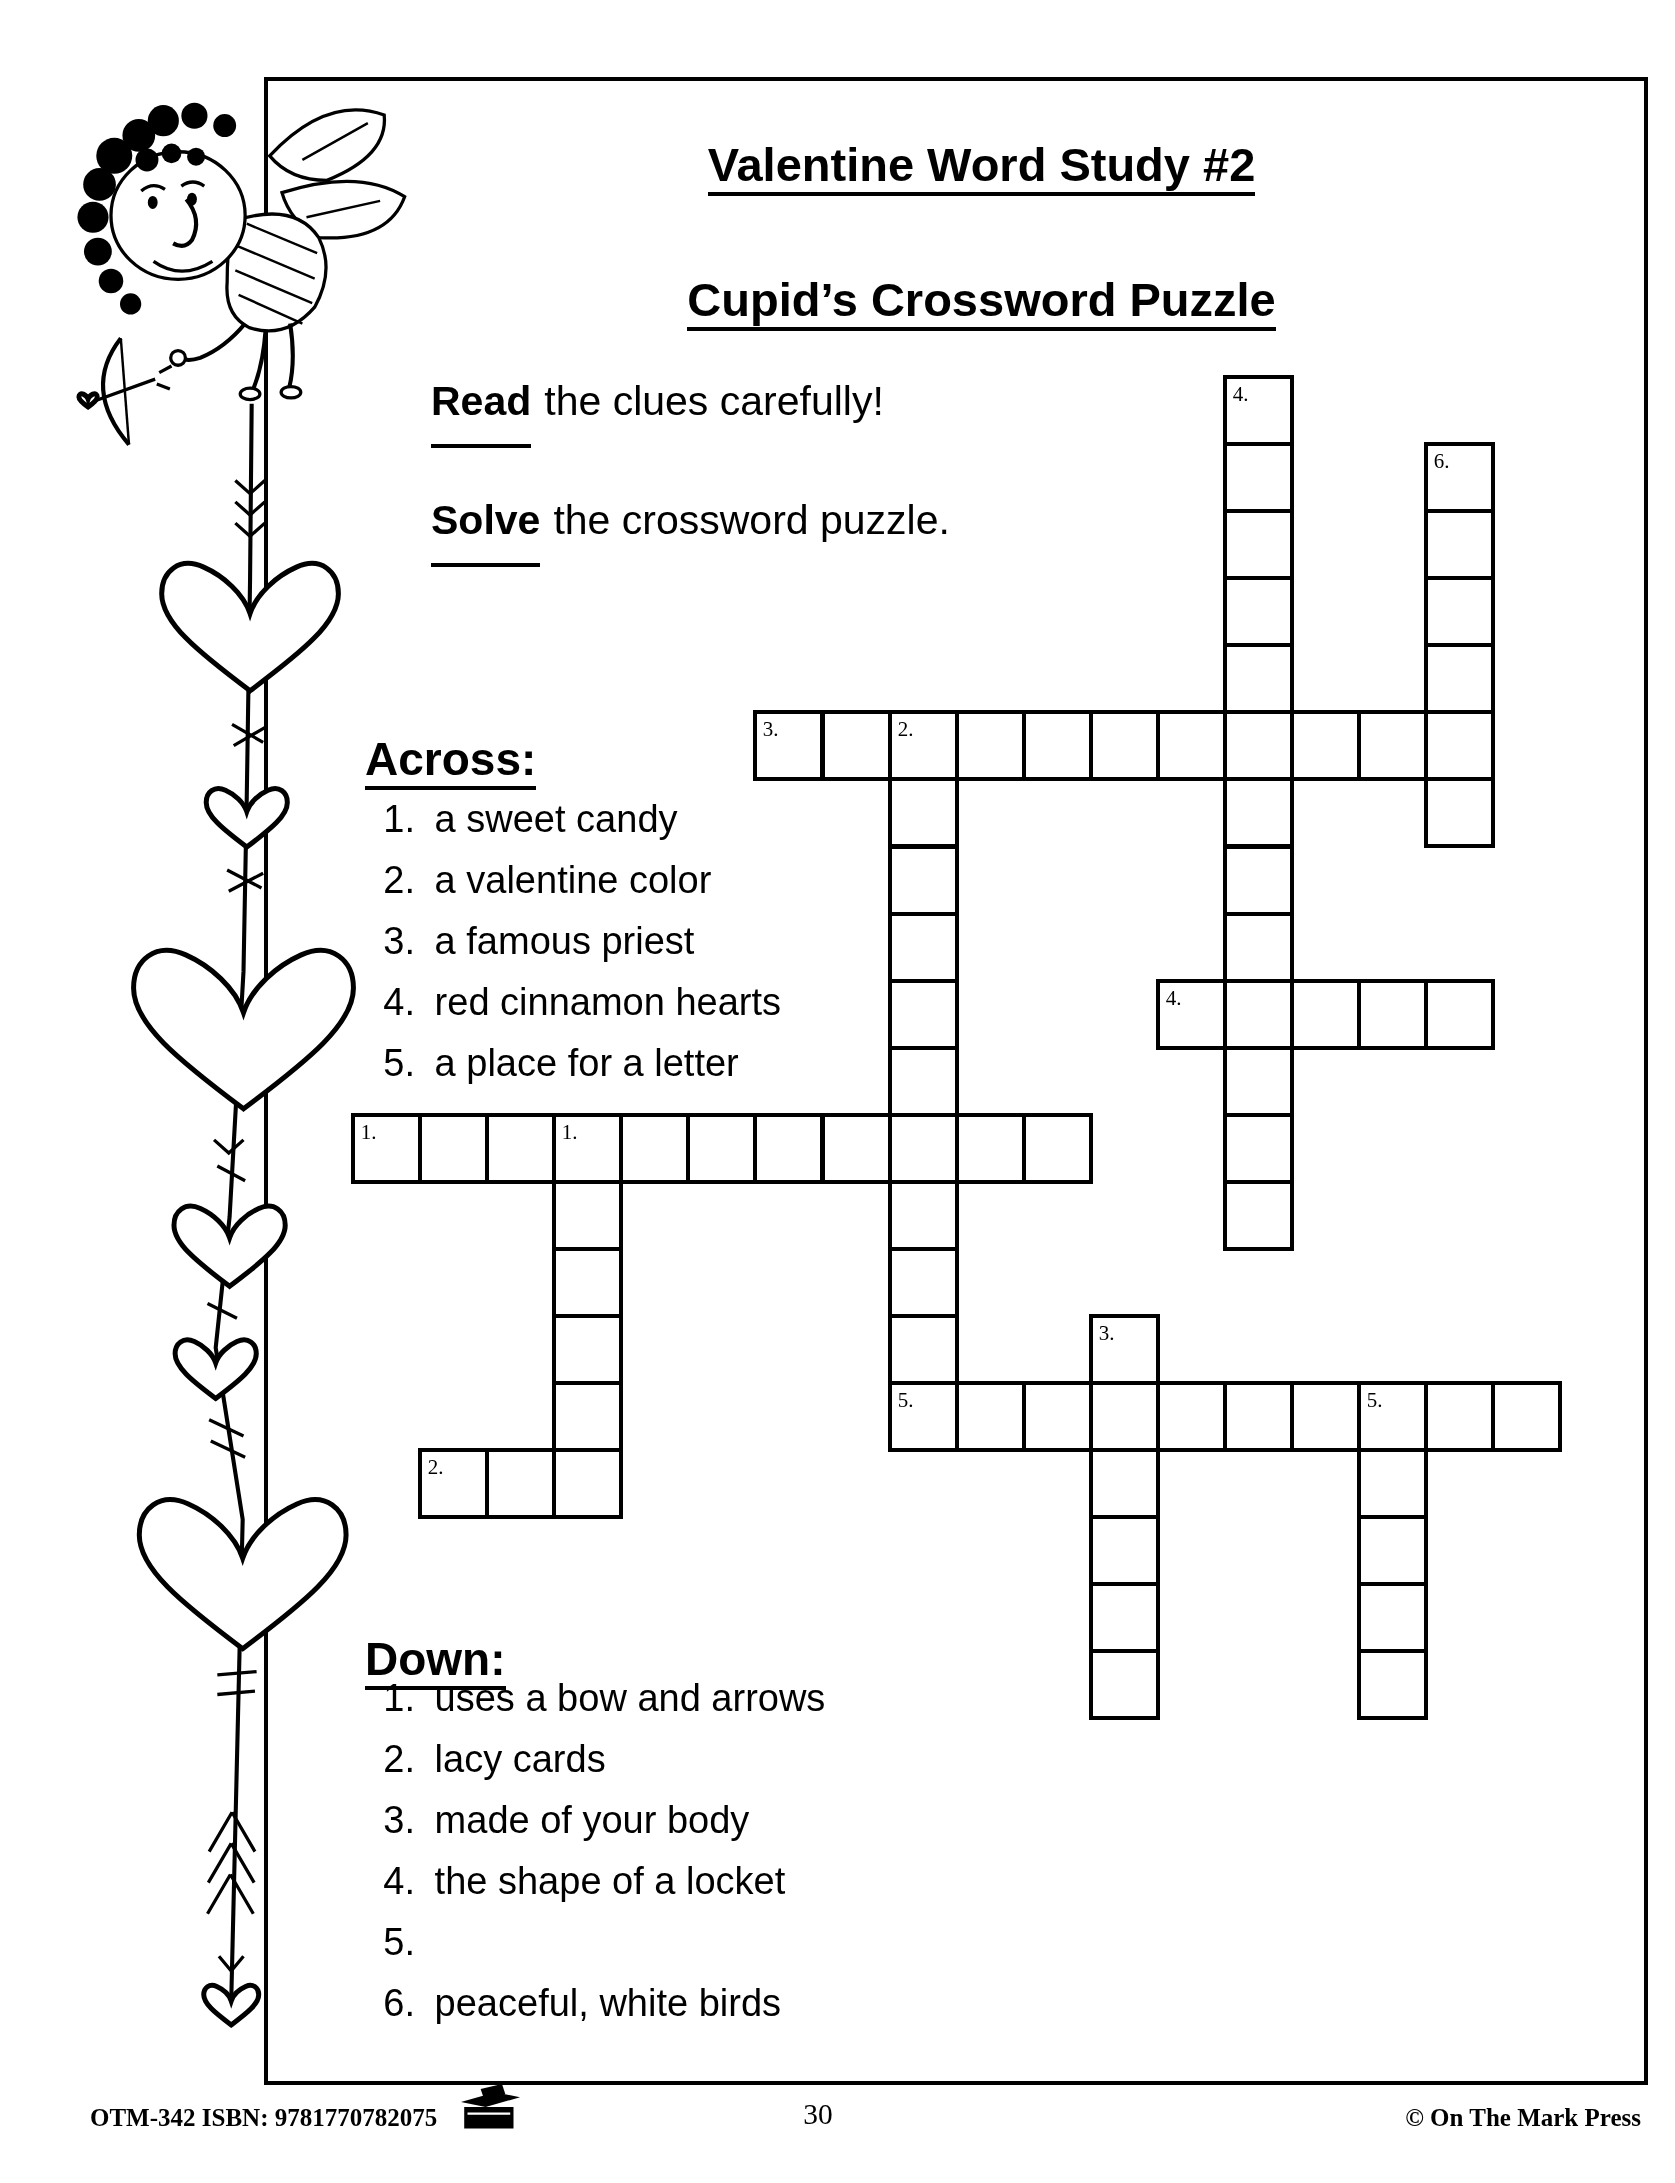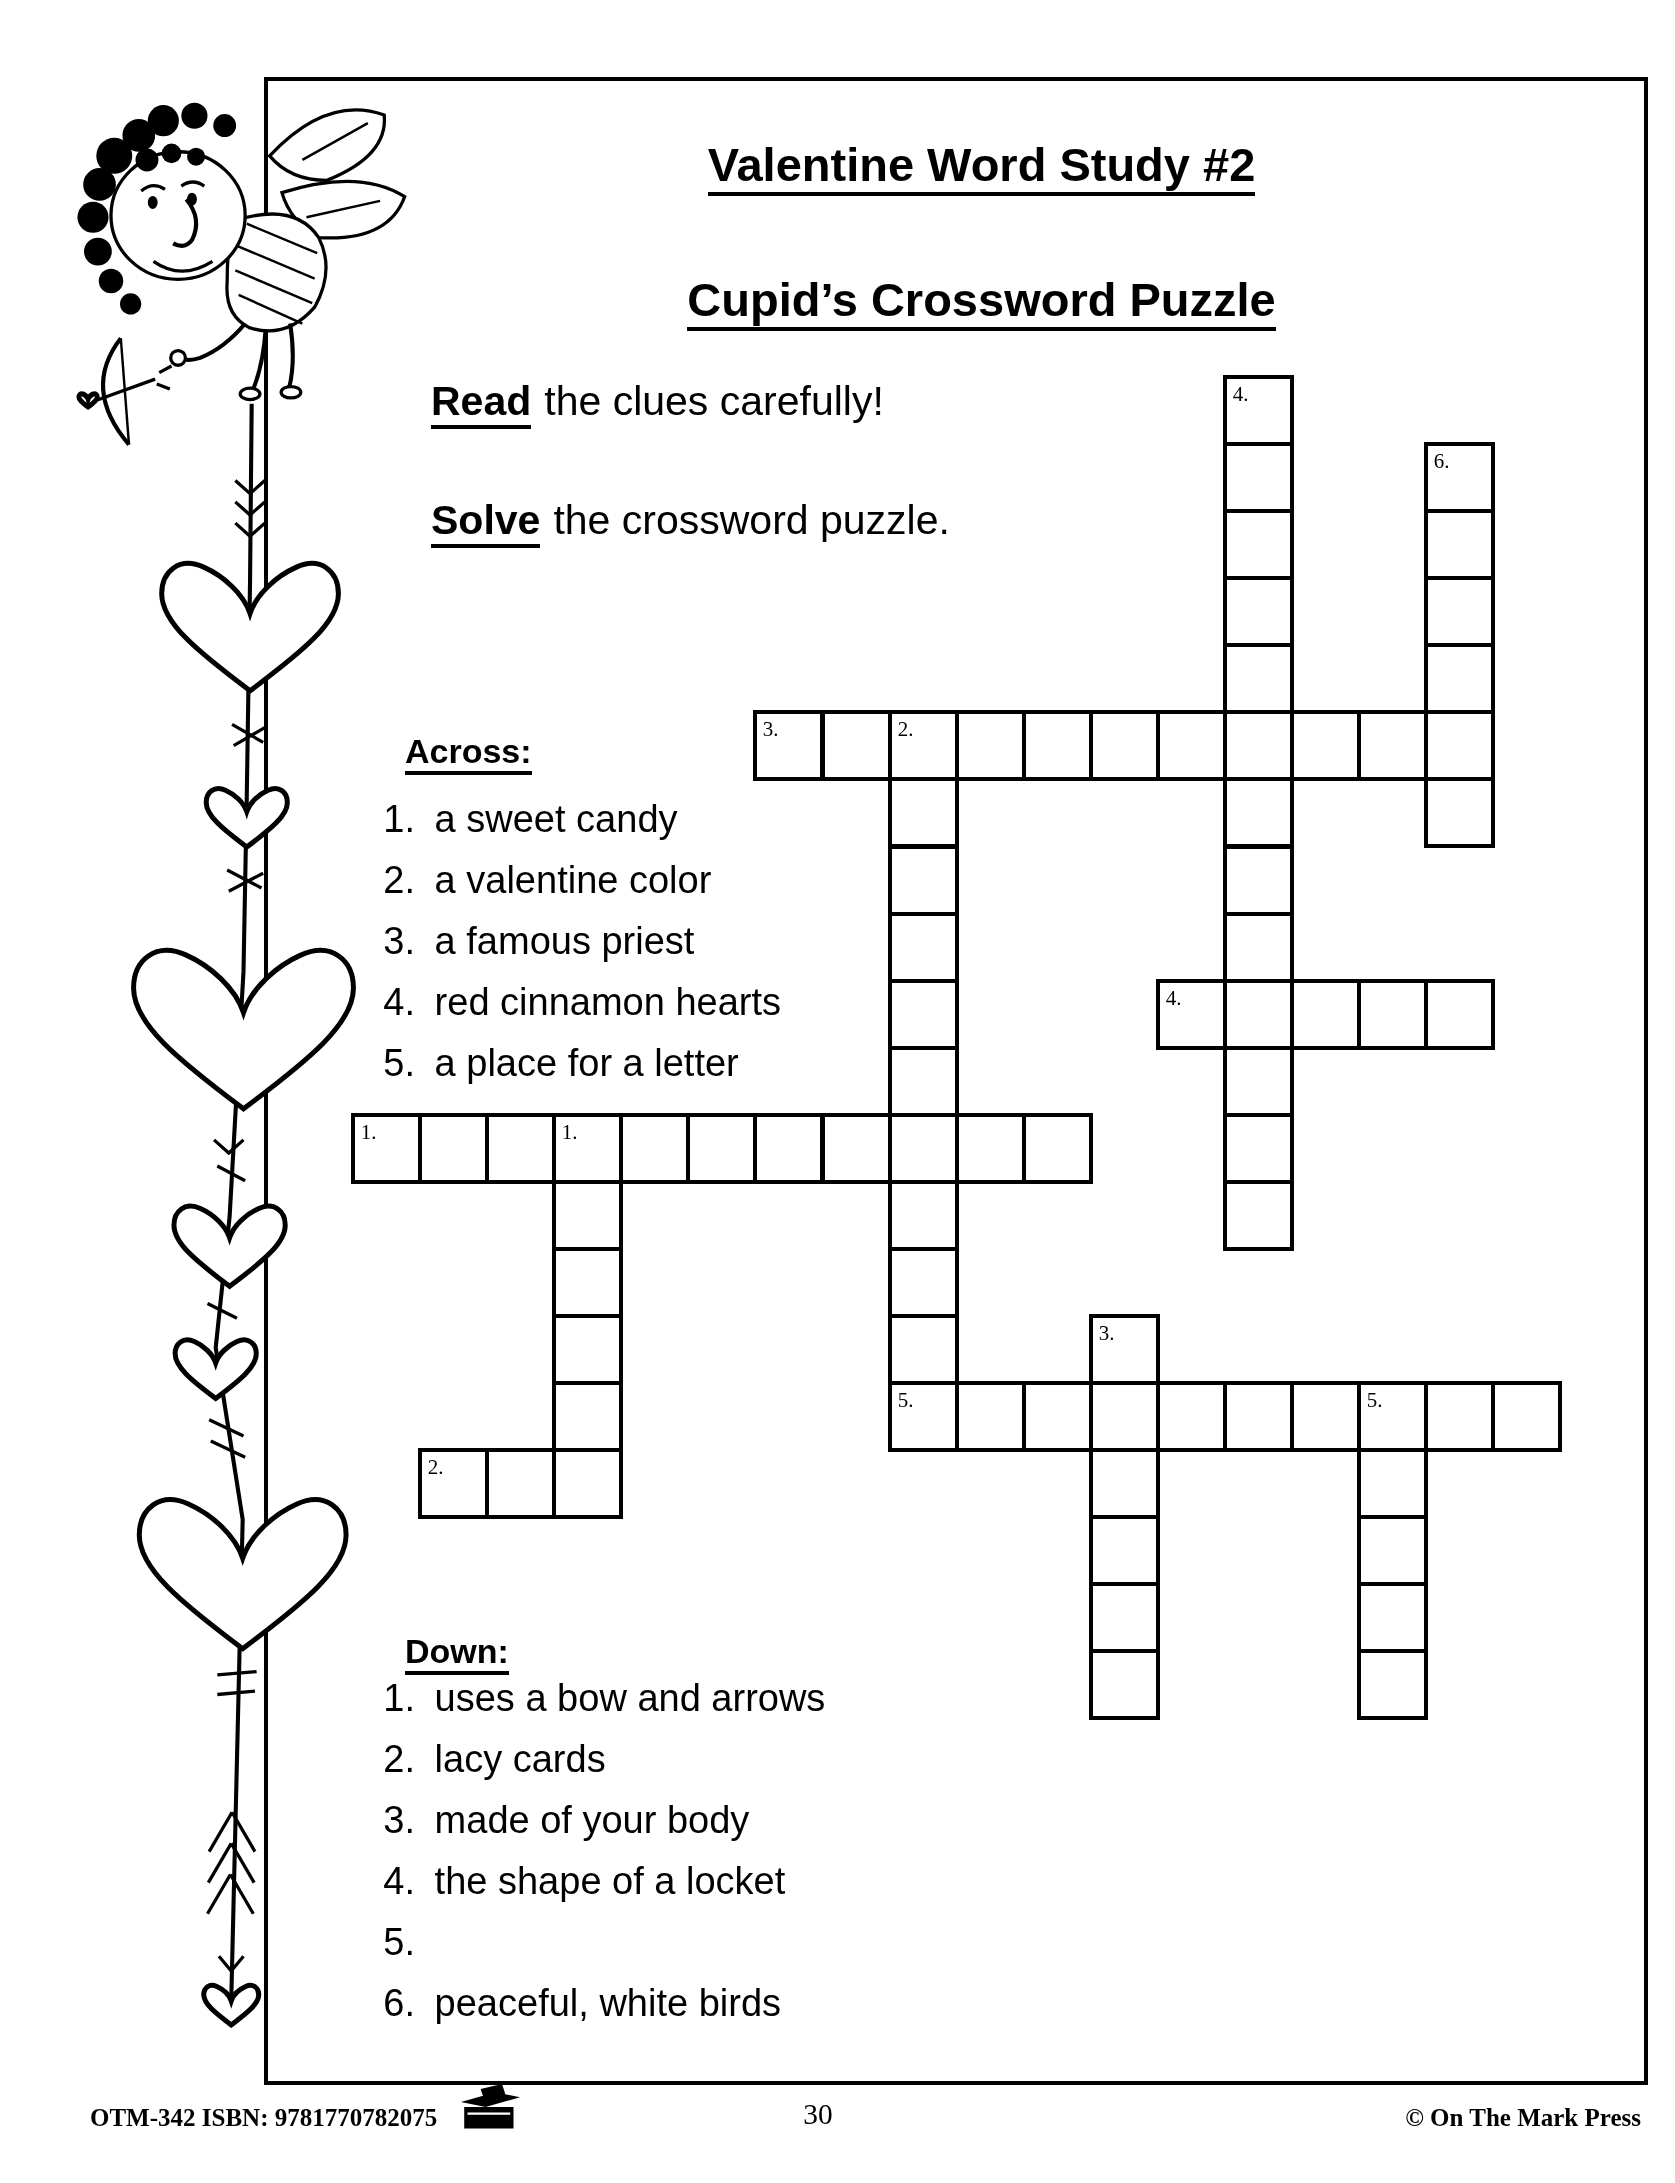--- a/index.html
+++ b/index.html
@@ -12,22 +12,22 @@
     border:4.9px solid #000;box-sizing:border-box;background:transparent;
   }
   .title,.subtitle{
     position:absolute;left:286px;width:1391px;text-align:center;
     font-weight:bold;font-size:47px;letter-spacing:0px;
   }
   .title{top:137px;}
   .subtitle{top:272px;}
   .u{border-bottom:4.1px solid #000;padding-bottom:1px;}
   .instr{position:absolute;left:431px;font-size:41px;}
-  .instr .kw{font-weight:bold;border-bottom:4.1px solid #000;padding-bottom:1px;margin-right:13px;}
-  .clue-head{position:absolute;font-weight:bold;font-size:34px;margin-left:40px;}
+  .instr .kw{font-weight:bold;border-bottom:4.1px solid #000;padding-bottom:20px;margin-right:13px;}
+  .clue-head{position:absolute;font-weight:bold;font-size:46px;}
   .clues{list-style:none;margin:0;padding:0;position:absolute;}
   .clues li{display:flex;height:61px;font-size:38px;align-items:flex-start;}
   .clues .n{width:43px;text-align:right;margin-right:19.6px;flex:none;}
   .grid{position:absolute;left:351px;top:375px;width:1211px;height:1346px;}
   .cell{
     position:absolute;width:71px;height:71px;box-sizing:border-box;
     border:4.1px solid #000;background:#fff;
   }
   .cellnum{
     position:absolute;top:2.5px;left:5.7px;

